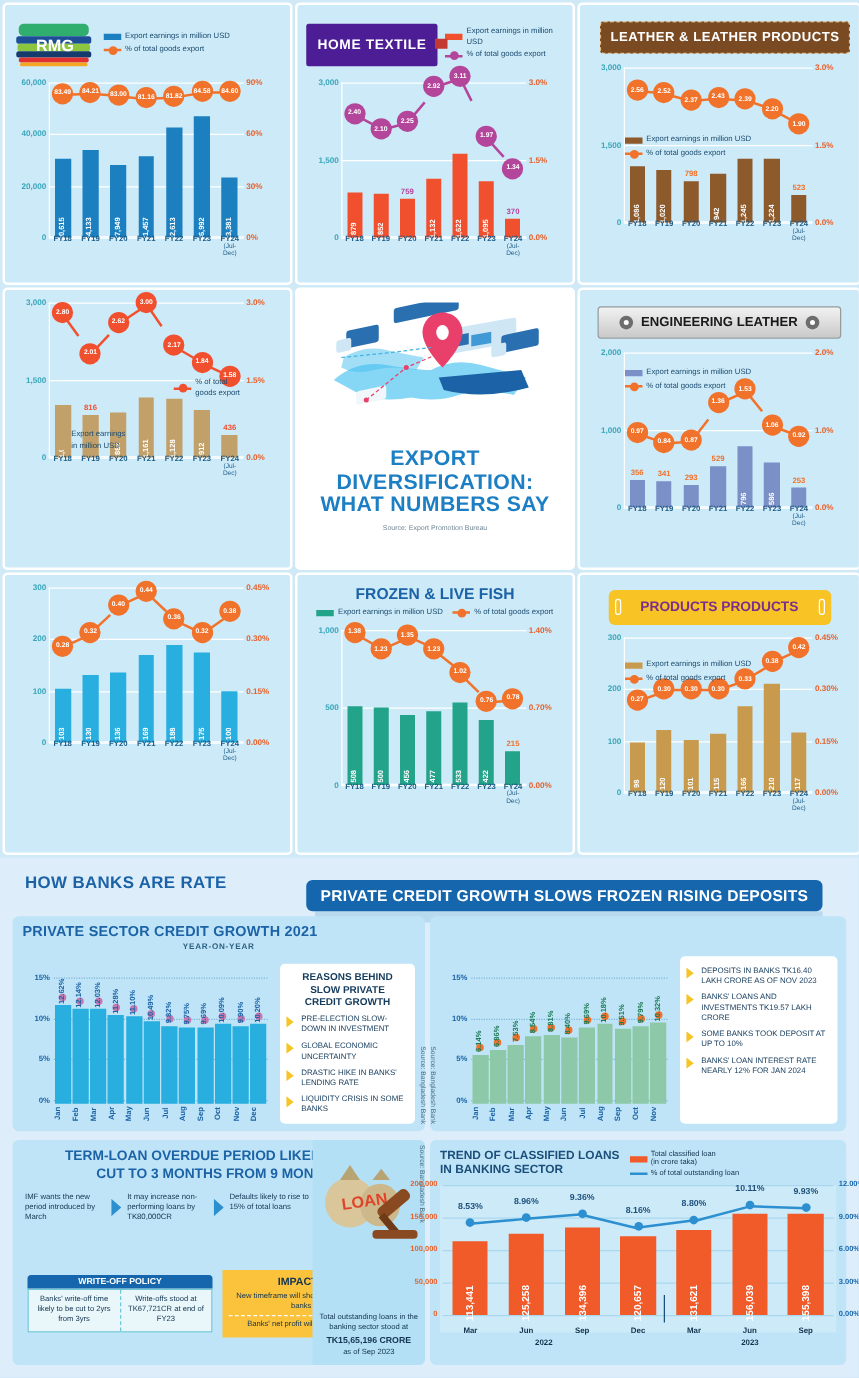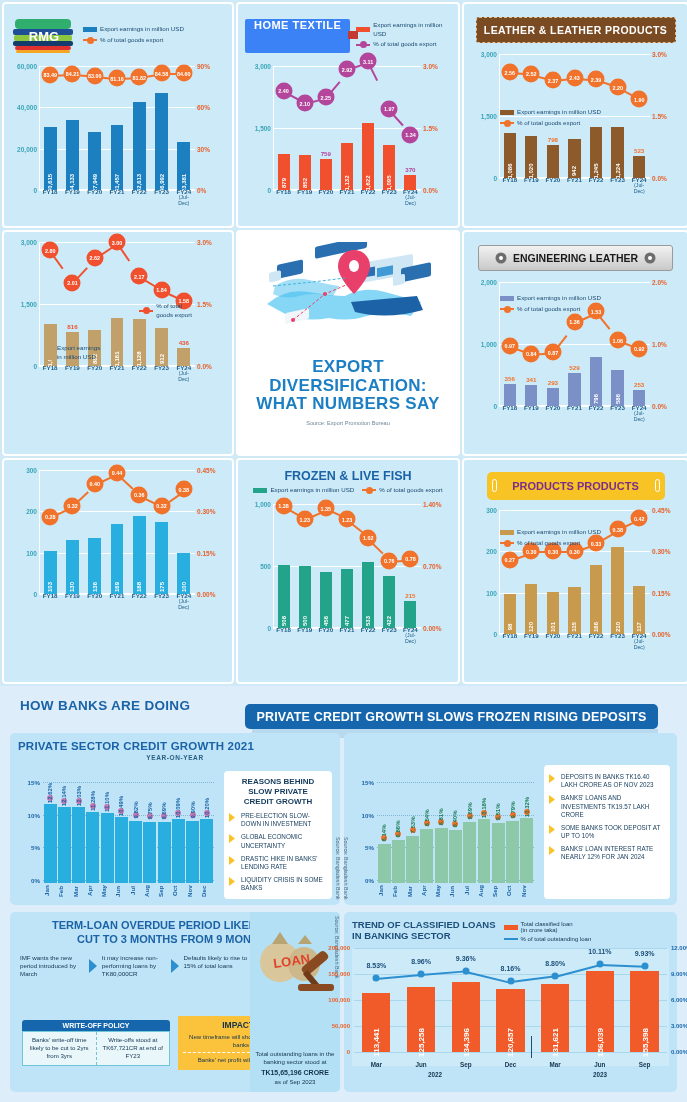--- a/index.html
+++ b/index.html
@@ -216,21 +216,21 @@
             <div class="xlab">FY20</div>
             <div class="xlab">FY21</div>
             <div class="xlab">FY22</div>
             <div class="xlab">FY23</div>
             <div class="xlab">FY24<span>(Jul-Dec)</span></div>
           </div>
     </div>
       </div>
       <div class="panel">
         <div class="hdrrow">
-          <div style="background:#3b82f6; width:112px;height:34px;border-radius:2px;display:flex;align-items:flex-start;justify-content:center;position:relative;">
+          <div style="background:#4c1d95; width:112px;height:34px;border-radius:2px;display:flex;align-items:center;justify-content:center;position:relative;">
         <span style="color:#fff;font-weight:bold;font-size:11px;letter-spacing:.5px;">HOME TEXTILE</span>
         <span style="position:absolute;right:-8px;top:12px;width:10px;height:8px;background:#c33a32;"></span>
           </div>
           <div class="legend">
      <div class="lrow">
               <span class="swatch" style="background:#f1502f"></span>
        <span>Export earnings in million USD</span>
             </div>
      <div class="lrow">
               <span class="lineswatch" style="background:#b3459b">
@@ -314,21 +314,21 @@
             <div class="xlab">FY19</div>
             <div class="xlab">FY20</div>
             <div class="xlab">FY21</div>
             <div class="xlab">FY22</div>
             <div class="xlab">FY23</div>
             <div class="xlab">FY24<span>(Jul-Dec)</span></div>
           </div>
     </div>
       </div>
       <div class="panel">
-        <div class="hdrrow" style="height:40px;justify-content:center;">
+        <div class="hdrrow" style="height:40px;justify-content:flex-end;">
           <div style="background:#7a4a22;border:1px dashed #e2c08a;width:200px;height:26px;border-radius:3px;display:flex;align-items:center;justify-content:center;">
         <span style="color:#fff;font-weight:bold;font-size:10.5px;letter-spacing:.4px;">LEATHER &amp; LEATHER PRODUCTS</span>
           </div>
         </div>
         <div class="plot">
       <div class="axisL" style="top:-3.0px">3,000</div>
           <div class="gridline" style="top:0.0px"></div>
           <div class="axisL" style="top:59.0px">1,500</div>
           <div class="gridline" style="top:62.0px"></div>
           <div class="axisL" style="top:121.0px">0</div>
@@ -929,21 +929,21 @@
                 <i style="position:absolute;left:4px;top:-2.5px;width:7px;height:7px;border-radius:50%;background:#f1722a;display:block"></i>
               </span>
        <span>% of total goods export</span>
             </div>
    </div>
         </div>
       </div>
     </div>
 
   <div class="banks">
-    <div class="banks-title">HOW BANKS ARE DOING</div>
+    <div class="banks-title">HOW BANKS ARE RATE</div>
   </div>
   <div class="ribbon-shadow"></div>
   <div class="ribbon">PRIVATE CREDIT GROWTH SLOWS FROZEN RISING DEPOSITS</div>
 
   <div class="bcard" style="left:10px; top:733px; width:330px; height:172px;">
     <div style="padding:7px 8px 0;">
       <h3>PRIVATE SECTOR CREDIT GROWTH 2021</h3>
       <div class="yoy" style="margin-top:2px;">YEAR-ON-YEAR</div>
     </div>
     <div id="pc-plot" class="areaplot" style="position:absolute; left:8px; top:44px; width:200px; height:122px;">

